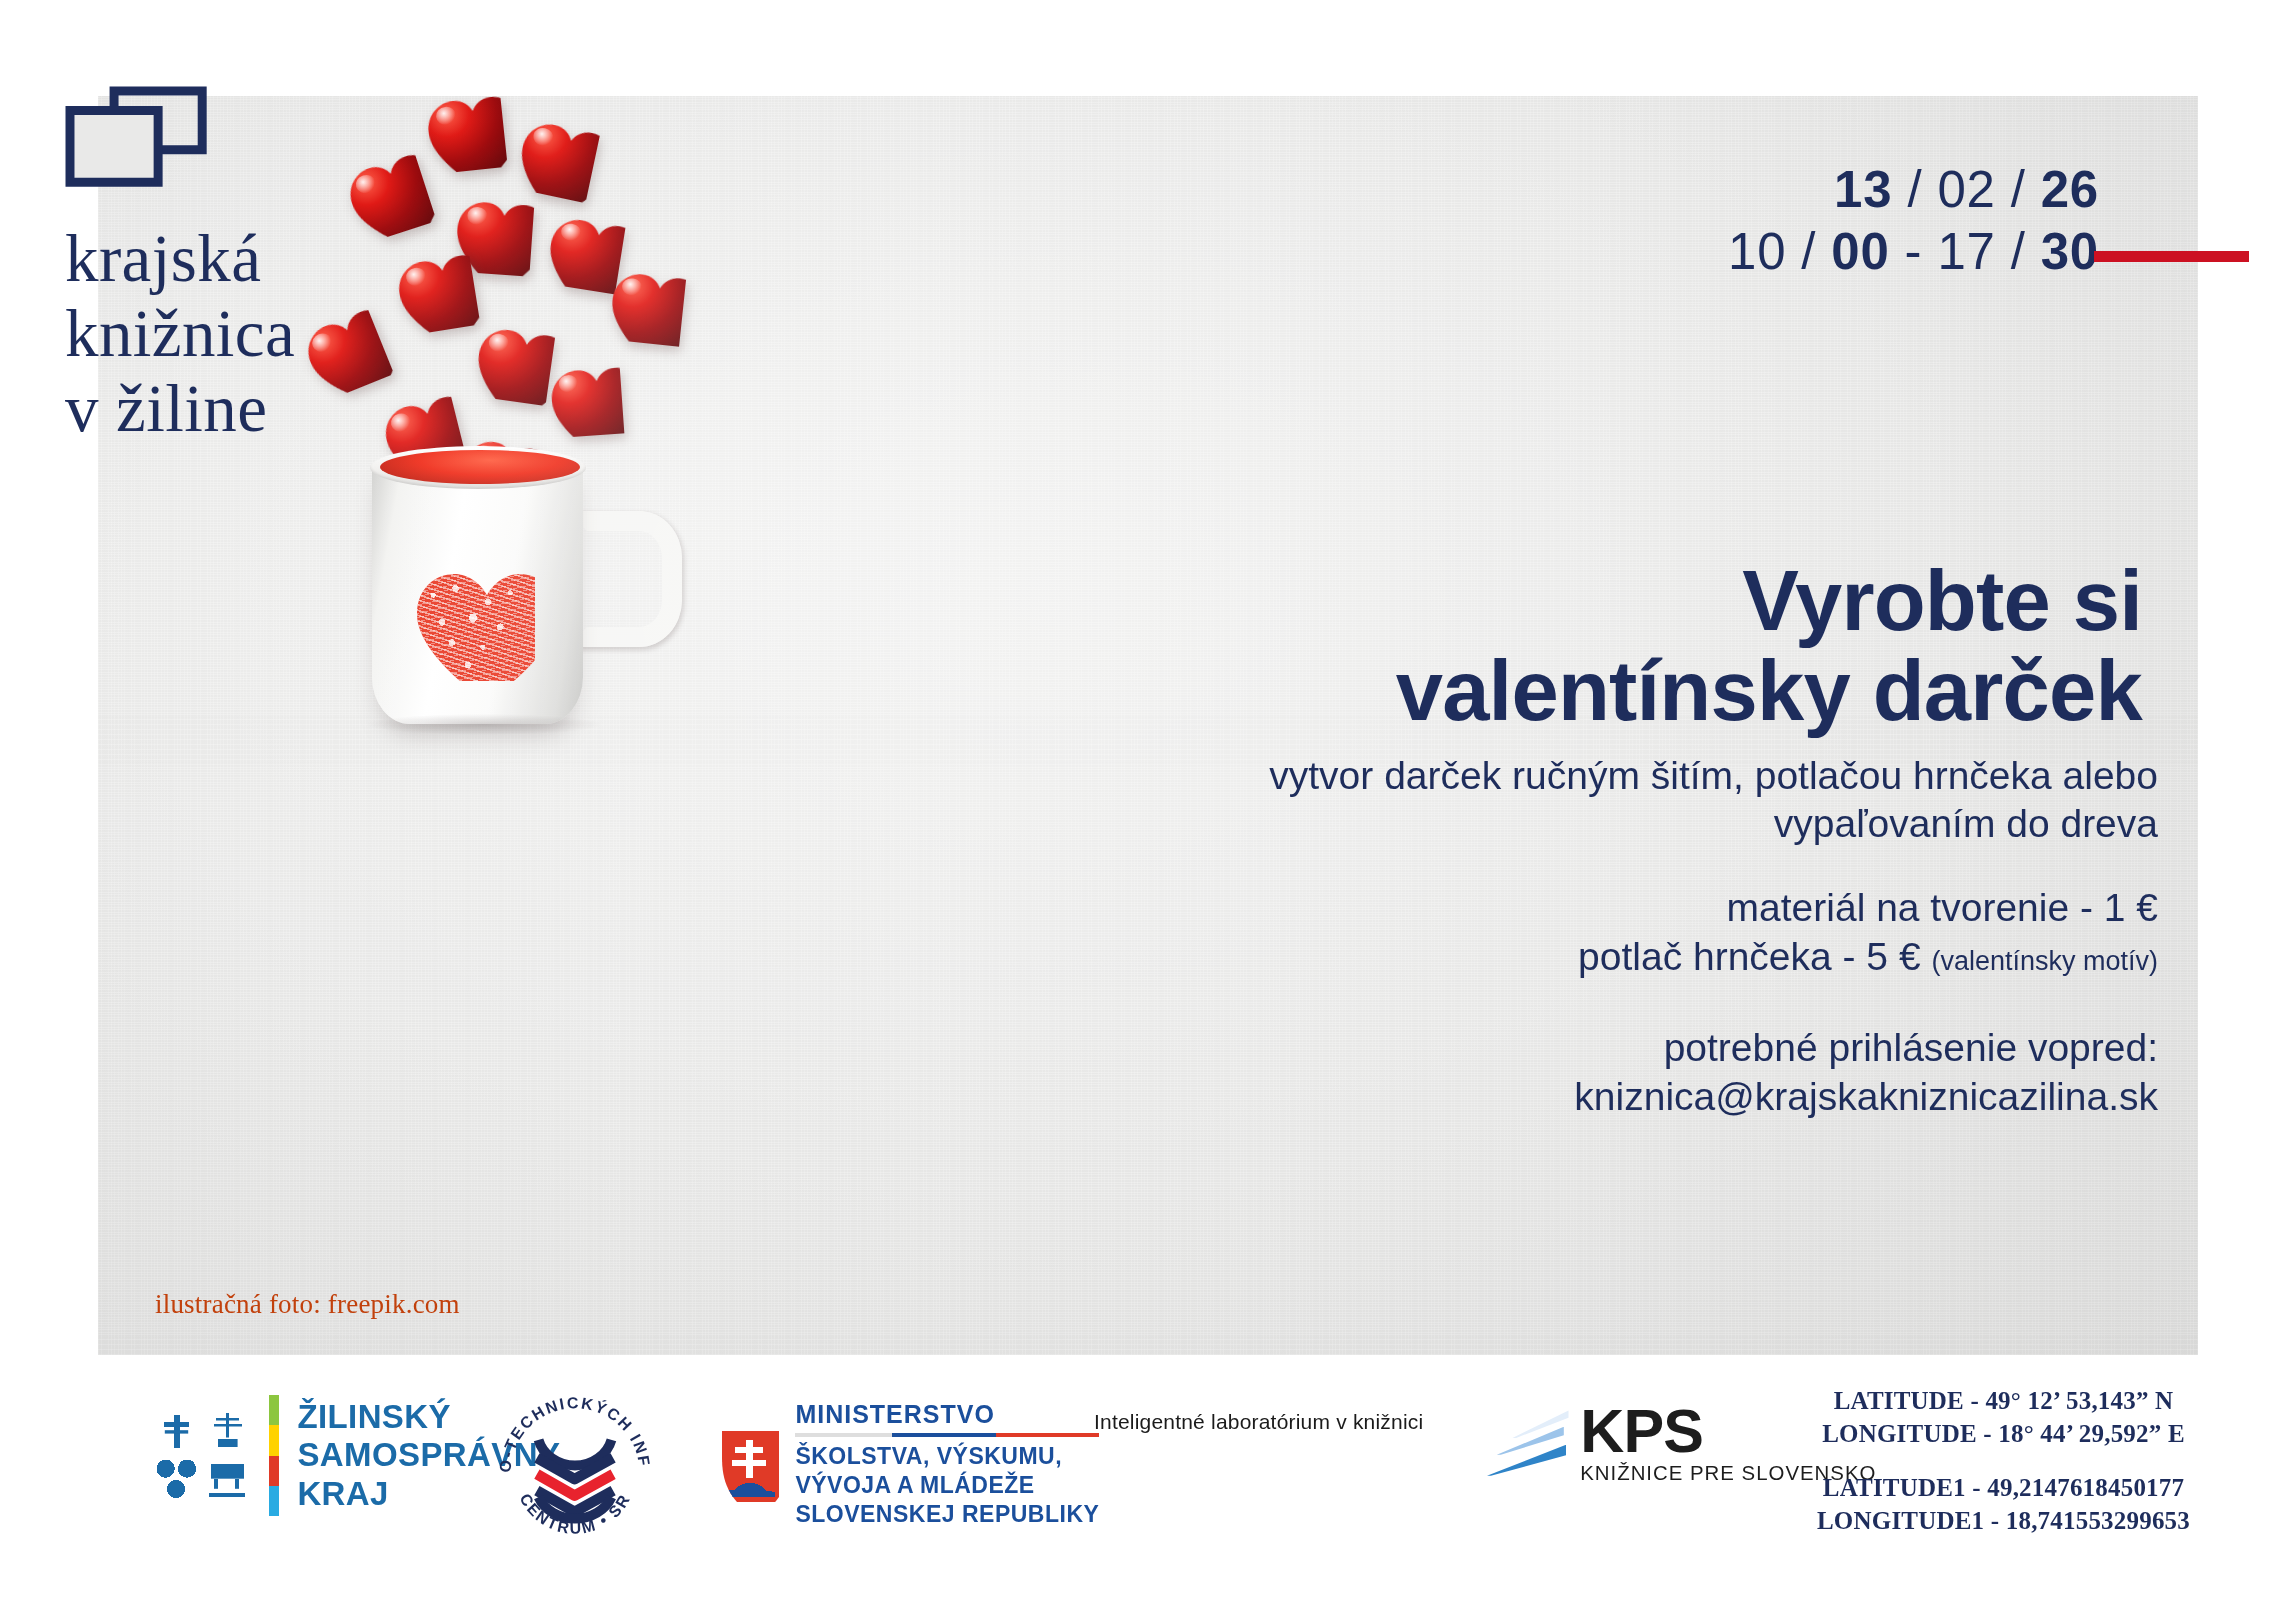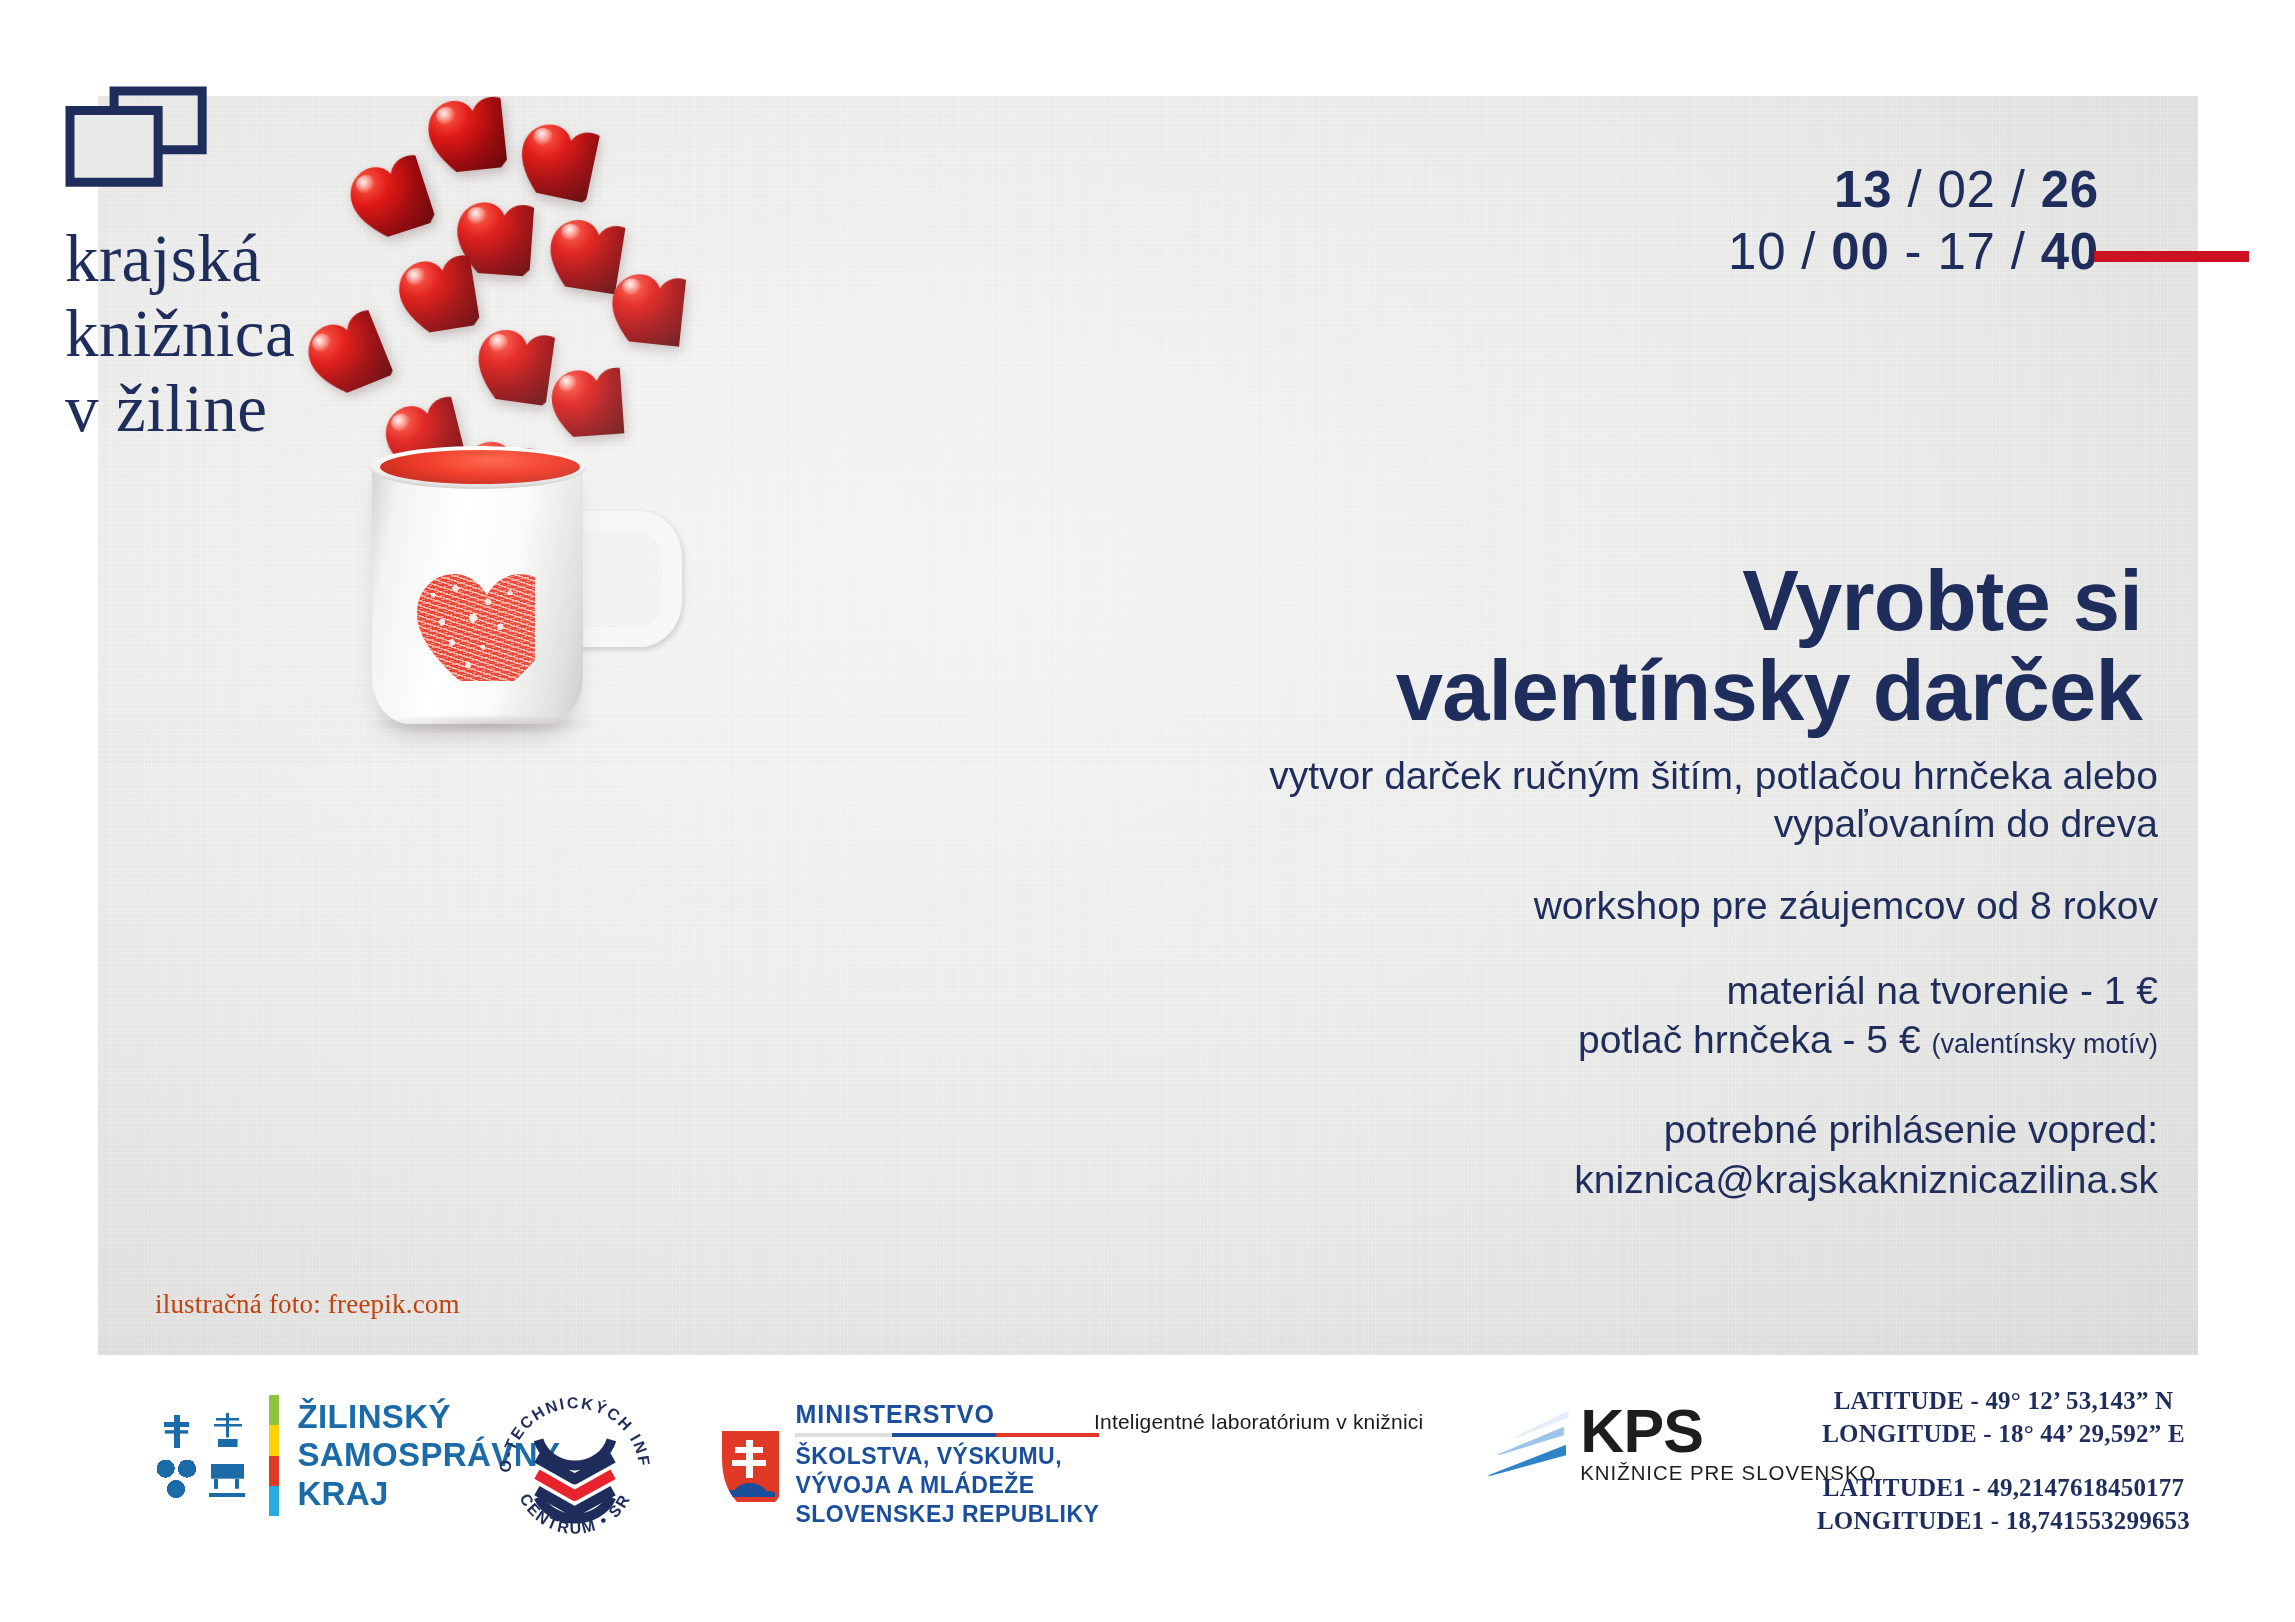--- a/index.html
+++ b/index.html
@@ -367,35 +367,34 @@
     <span>/</span>
     <span class="b">26</span>
   </div>
   <div class="row">
     <span>10</span>
     <span>/</span>
     <span class="b">00</span>
     <span>-</span>
     <span>17</span>
     <span>/</span>
-    <span class="b">40</span>
+    <span class="b">30</span>
   </div>
 </div>
 <div id="red-rule"></div>
 
 <div id="main-copy">
   <div id="headline">
     <div>Vyrobte si</div>
     <div>valentínsky darček</div>
   </div>
   <div id="subtitle">
     <div>vytvor darček ručným šitím, potlačou hrnčeka alebo</div>
     <div>vypaľovaním do dreva</div>
   </div>
-  <div id="audience">workshop pre záujemcov od 8 rokov</div>
   <div id="prices">
     <div>materiál na tvorenie - 1 €</div>
     <div>
       <span>potlač hrnčeka - 5 €</span>
       <span class="note">(valentínsky motív)</span>
     </div>
   </div>
   <div id="signup">
     <div>potrebné prihlásenie vopred:</div>
     <div>kniznica@krajskakniznicazilina.sk</div>

